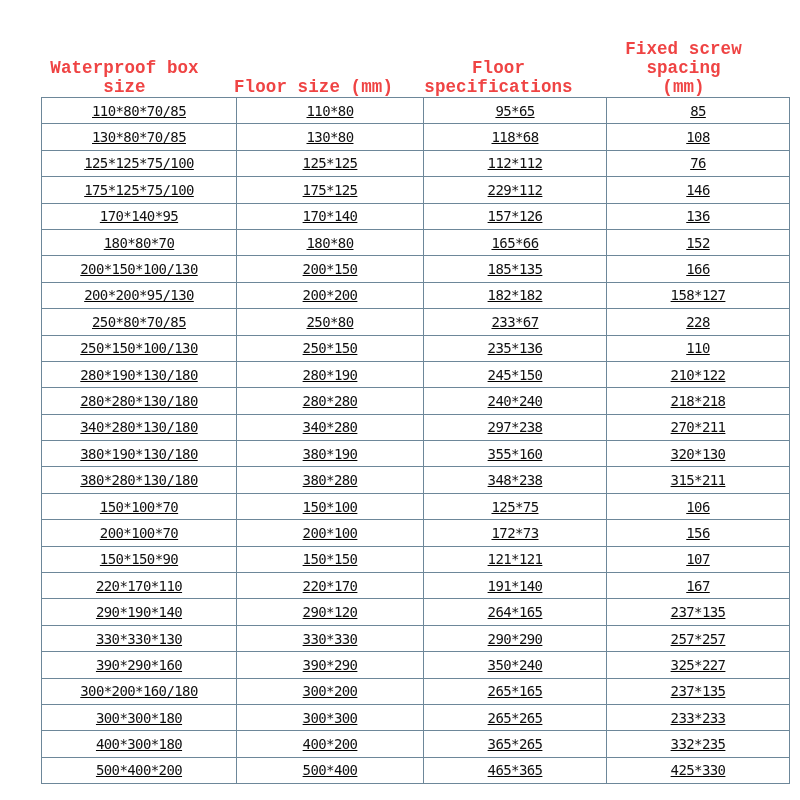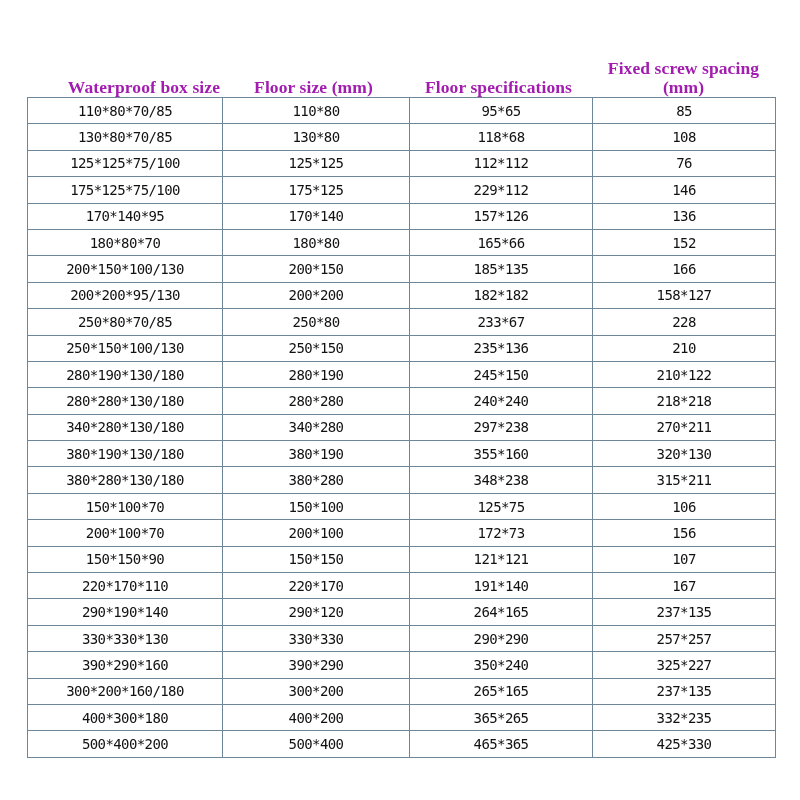--- a/index.html
+++ b/index.html
@@ -31,43 +31,44 @@
     align-items: flex-end;
   }
   .head-cell {
     display: flex;
     align-items: flex-end;
     justify-content: center;
     height: 100%;
     padding: 0 2px;
   }
   .head-text {
-    color: #a21caf;
-    font-family: Liberation Serif, serif;
+    color: #ef4444;
+    font-family: Liberation Mono, monospace;
     font-weight: bold;
     font-size: 17.5px;
     line-height: 19px;
     text-align: center;
     letter-spacing: 0.1px;
     white-space: pre-line;
   }
   
   .col-0 { width: 195px; justify-content: flex-end; }
   .col-1 { width: 187px; }
   .col-2 { width: 183px; }
   .col-3 { width: 183px; }
 
   
   #spec-table {
     position: absolute;
-    left: 27px;
+    left: 41px;
     top: 97px;
     width: 748px;
     border-collapse: collapse;
     table-layout: fixed;
+    text-decoration: underline;
   }
   #spec-table td {
     border: 1px solid #6d8799;
     height: 26.4px;
     padding: 0 3px;
     text-align: center;
     vertical-align: middle;
     color: #111111;
     font-family: "DejaVu Sans Mono", "Liberation Mono", monospace;
     font-size: 14px;
@@ -156,21 +157,21 @@
         <tr>
           <td>250*80*70/85</td>
           <td>250*80</td>
           <td>233*67</td>
           <td>228</td>
         </tr>
         <tr>
           <td>250*150*100/130</td>
           <td>250*150</td>
           <td>235*136</td>
-          <td>210</td>
+          <td>110</td>
         </tr>
         <tr>
           <td>280*190*130/180</td>
           <td>280*190</td>
           <td>245*150</td>
           <td>210*122</td>
         </tr>
         <tr>
           <td>280*280*130/180</td>
           <td>280*280</td>
@@ -237,20 +238,26 @@
           <td>350*240</td>
           <td>325*227</td>
         </tr>
         <tr>
           <td>300*200*160/180</td>
           <td>300*200</td>
           <td>265*165</td>
           <td>237*135</td>
         </tr>
         <tr>
+          <td>300*300*180</td>
+          <td>300*300</td>
+          <td>265*265</td>
+          <td>233*233</td>
+        </tr>
+        <tr>
           <td>400*300*180</td>
           <td>400*200</td>
           <td>365*265</td>
           <td>332*235</td>
         </tr>
         <tr>
           <td>500*400*200</td>
           <td>500*400</td>
           <td>465*365</td>
           <td>425*330</td>

